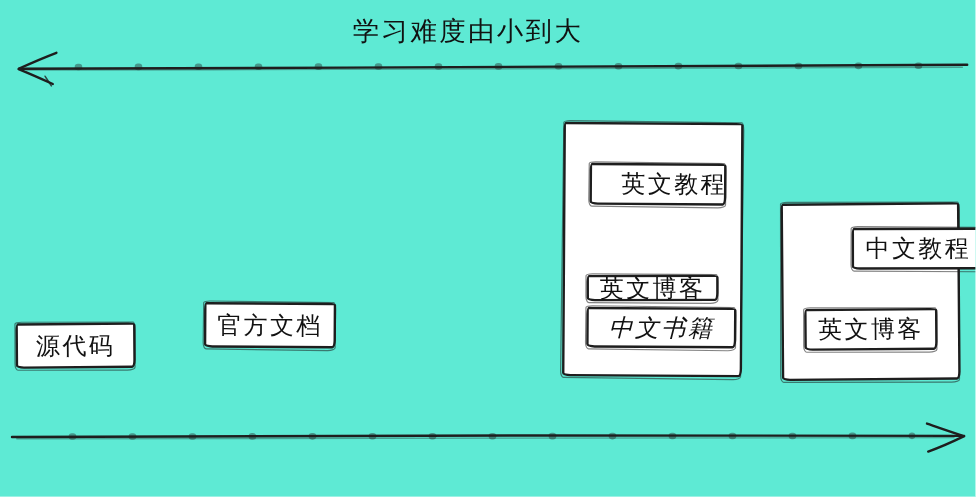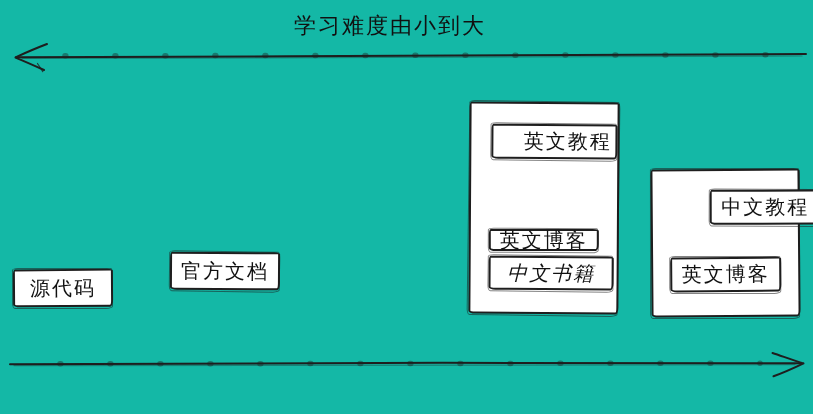--- a/index.html
+++ b/index.html
@@ -1,20 +1,20 @@
 <!DOCTYPE html>
 <html><head>
 <meta charset="utf-8">
 <style>
   html, body { margin: 0; padding: 0; background: #ffffff; }
   .canvas {
     position: relative;
     width: 813px;
     height: 414px;
-    background: #14b8a6;
+    background: #5eead4;
     overflow: hidden;
     font-family: "DejaVu Sans", "Liberation Sans", sans-serif;
     color: #111111;
   }
   .arrows {
     position: absolute;
     inset: 0;
     pointer-events: none;
   }
   .axis-label {
@@ -62,21 +62,21 @@
   .box-source   { left: 13px;  top: 253px; width: 100px; height: 38px; margin-top: 16px; }
   .box-offdocs  { left: 170px; top: 252px; width: 110px; height: 38px; }
   .box-enbooks  { left: 328px; top: 252px; width: 112px; height: 38px; }
 
   
   .group { background: #ffffff; }
   .group-1 { left: 469px; top: 102px; width: 150px; height: 212px; }
   .group-2 { left: 651px; top: 169px; width: 149px; height: 148px; }
   .group .inner { position: absolute; }
 
-  .box-entut  { left: 20px; top: 20px;  width: 126px; height: 35px; padding-left: 27px; }
+  .box-entut  { left: 20px; top: 32px;  width: 114px; height: 35px; padding-left: 27px; }
   .box-enblog { left: 18px; top: 89px;  width: 110px; height: 22px; margin-top: 36px; }
   .box-cnbook { left: 18px; top: 152px; width: 125px; height: 34px; font-style: italic; }
 
   .box-cntut  { left: 17px; top: 19px;  width: 111px; height: 35px; margin-left: 40px; }
   .box-cnblog { left: 17px; top: 86px;  width: 111px; height: 35px; }
 </style>
 </head>
 <body>
 
 <div class="canvas">

